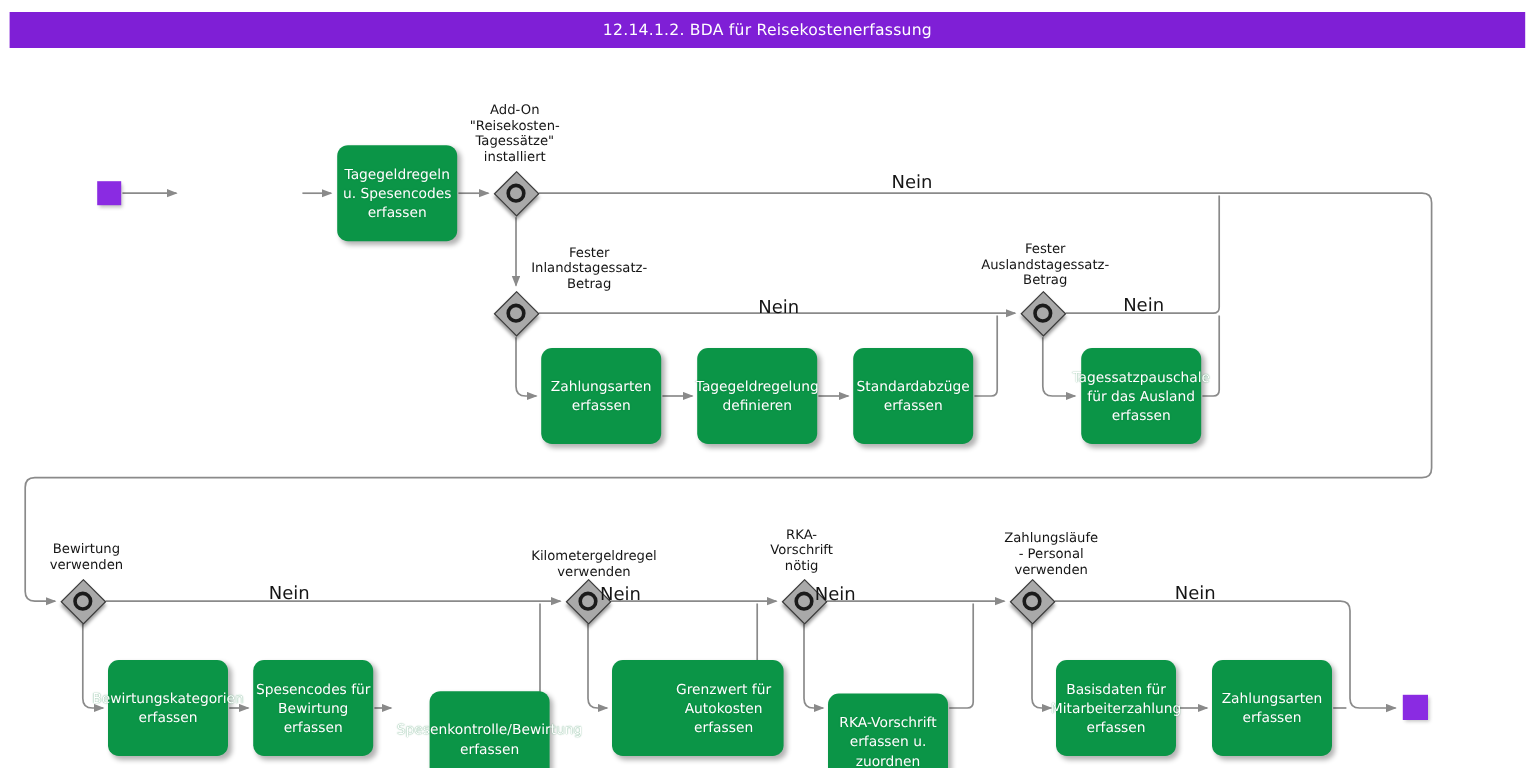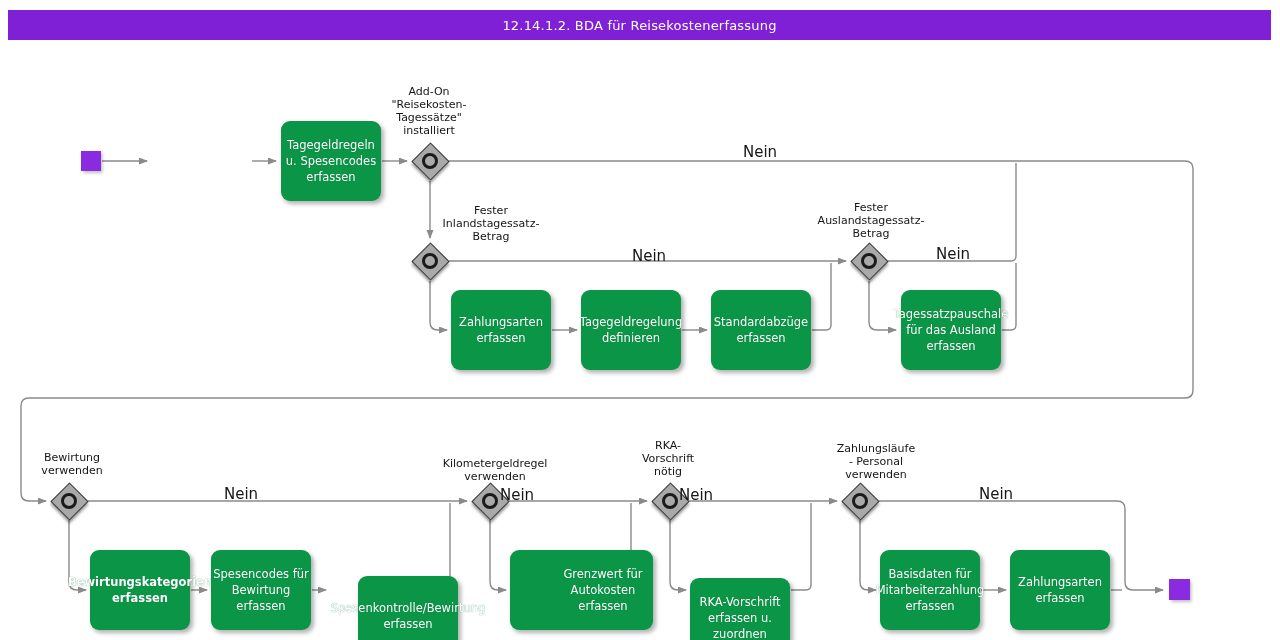--- a/index.html
+++ b/index.html
@@ -112,21 +112,21 @@
   </div>
   <div class="activity" style="left:711px;top:290px;">
     <span class="activity-label">Standardabzüge
 erfassen</span>
   </div>
   <div class="activity" style="left:901px;top:290px;">
     <span class="activity-label">Tagessatzpauschale
 für das Ausland
 erfassen</span>
   </div>
-  <div class="activity" style="left:90px;top:550px;font-weight:bold;">
+  <div class="activity" style="left:90px;top:550px;">
     <span class="activity-label">Bewirtungskategorien
 erfassen</span>
   </div>
   <div class="activity" style="left:211px;top:550px;">
     <span class="activity-label">Spesencodes für
 Bewirtung
 erfassen</span>
   </div>
   <div class="activity" style="left:330px;top:576px;margin-left:28px;">
     <span class="activity-label">Spesenkontrolle/Bewirtung

